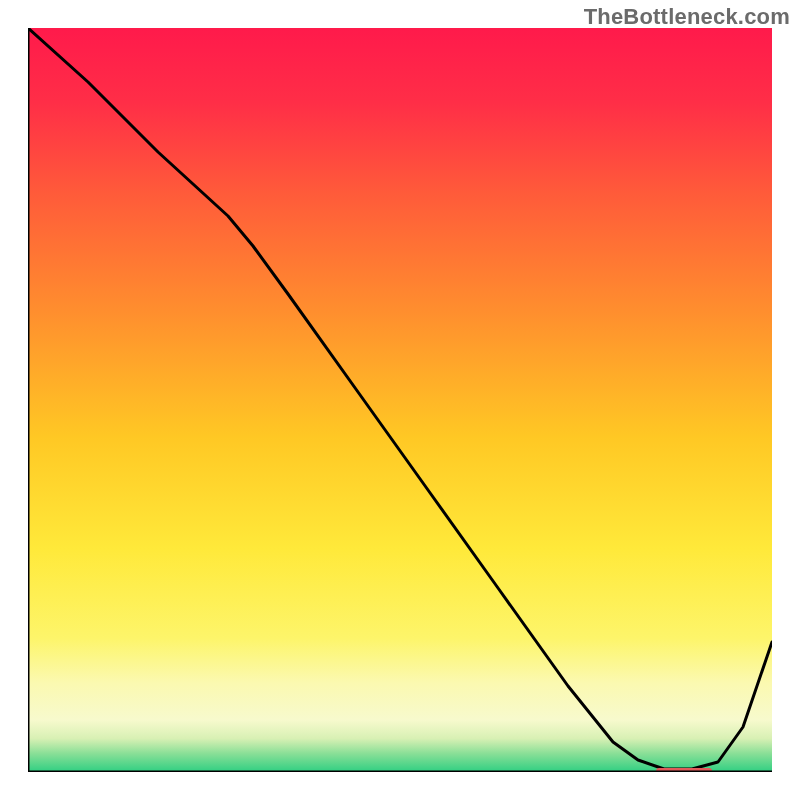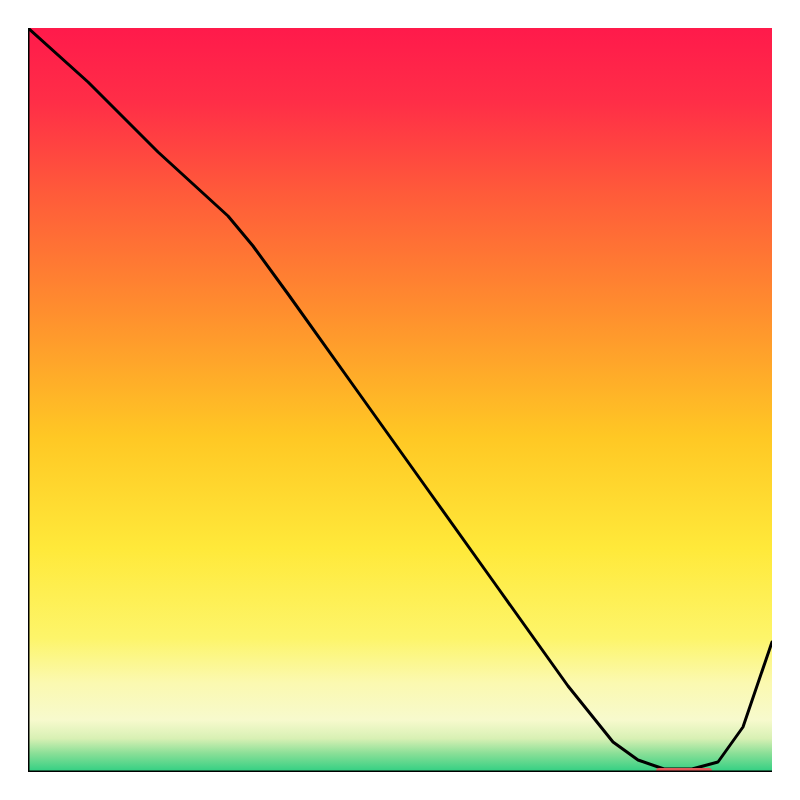--- a/index.html
+++ b/index.html
@@ -60,20 +60,21 @@
     position: absolute;
     height: 6px;
     background: #e05a5a;
     border-radius: 3px;
   }
 </style>
 </head>
 <body>
 <div class="container">
 
+  <div class="watermark">TheBottleneck.com</div>
 
   <div class="plot-clip">
     <svg class="gradient" viewBox="0 0 744 744" preserveAspectRatio="none">
       <defs>
         <linearGradient id="bg-grad" x1="0" y1="0" x2="0" y2="1">
             <stop offset="0.00%" stop-color="#ff1a4b"></stop>
             <stop offset="10.00%" stop-color="#ff2e47"></stop>
             <stop offset="22.00%" stop-color="#ff5a3a"></stop>
             <stop offset="38.00%" stop-color="#ff8e2e"></stop>
             <stop offset="55.00%" stop-color="#ffc824"></stop>

